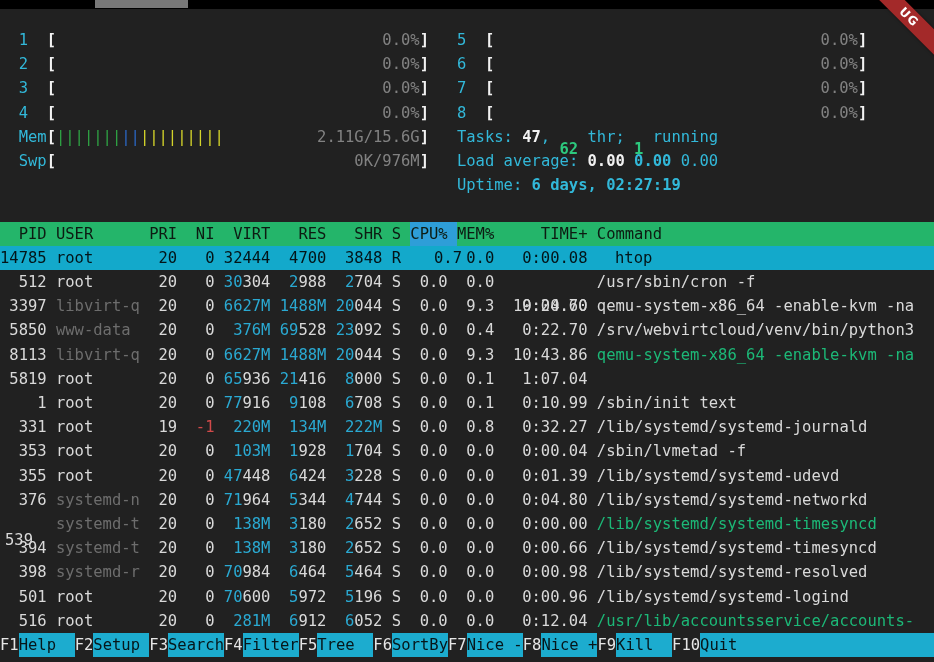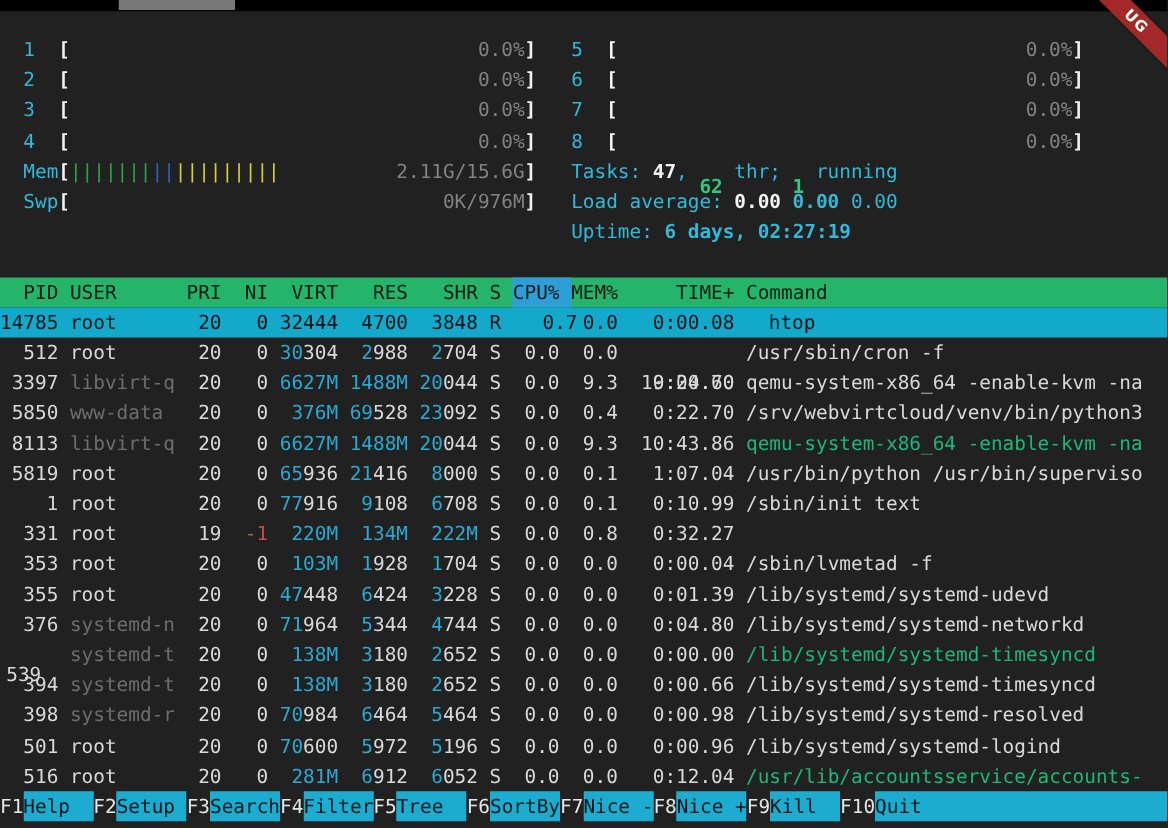--- a/index.html
+++ b/index.html
@@ -247,21 +247,20 @@
       <span class="c-hi" style="left: 223.8px;">65</span>
       <span class="c-w" style="left: 242.45px;">936</span>
       <span class="c-hi" style="left: 279.75px;">21</span>
       <span class="c-w" style="left: 298.4px;">416</span>
       <span class="c-hi" style="left: 345.025px;">8</span>
       <span class="c-w" style="left: 354.35px;">000</span>
       <span class="c-w" style="left: 391.65px;">S</span>
       <span class="c-w" style="left: 419.625px;">0.0</span>
       <span class="c-w" style="left: 466.25px;">0.1</span>
       <span class="c-w" style="left: 522.2px;">1:07.04</span>
-      <span class="c-w" style="left: 596.8px;">/usr/bin/python /usr/bin/superviso</span>
     </div>
     <div class="line" style="top: 363px;">
       <span class="c-w" style="left: 37.3px;">1</span>
       <span class="c-w" style="left: 55.95px;">root</span>
       <span class="c-w" style="left: 158.525px;">20</span>
       <span class="c-w" style="left: 205.15px;">0</span>
       <span class="c-hi" style="left: 223.8px;">77</span>
       <span class="c-w" style="left: 242.45px;">916</span>
       <span class="c-hi" style="left: 289.075px;">9</span>
       <span class="c-w" style="left: 298.4px;">108</span>
@@ -278,20 +277,21 @@
       <span class="c-w" style="left: 55.95px;">root</span>
       <span class="c-w" style="left: 158.525px;">19</span>
       <span class="c-red" style="left: 195.825px;">-1</span>
       <span class="c-hi" style="left: 233.125px;">220M</span>
       <span class="c-hi" style="left: 289.075px;">134M</span>
       <span class="c-hi" style="left: 345.025px;">222M</span>
       <span class="c-w" style="left: 391.65px;">S</span>
       <span class="c-w" style="left: 419.625px;">0.0</span>
       <span class="c-w" style="left: 466.25px;">0.8</span>
       <span class="c-w" style="left: 522.2px;">0:32.27</span>
+      <span class="c-w" style="left: 596.8px;">/lib/systemd/systemd-journald</span>
     </div>
     <div class="line" style="top: 411.4px;">
       <span class="c-w" style="left: 18.65px;">353</span>
       <span class="c-w" style="left: 55.95px;">root</span>
       <span class="c-w" style="left: 158.525px;">20</span>
       <span class="c-w" style="left: 205.15px;">0</span>
       <span class="c-hi" style="left: 233.125px;">103M</span>
       <span class="c-hi" style="left: 289.075px;">1</span>
       <span class="c-w" style="left: 298.4px;">928</span>
       <span class="c-hi" style="left: 345.025px;">1</span>

